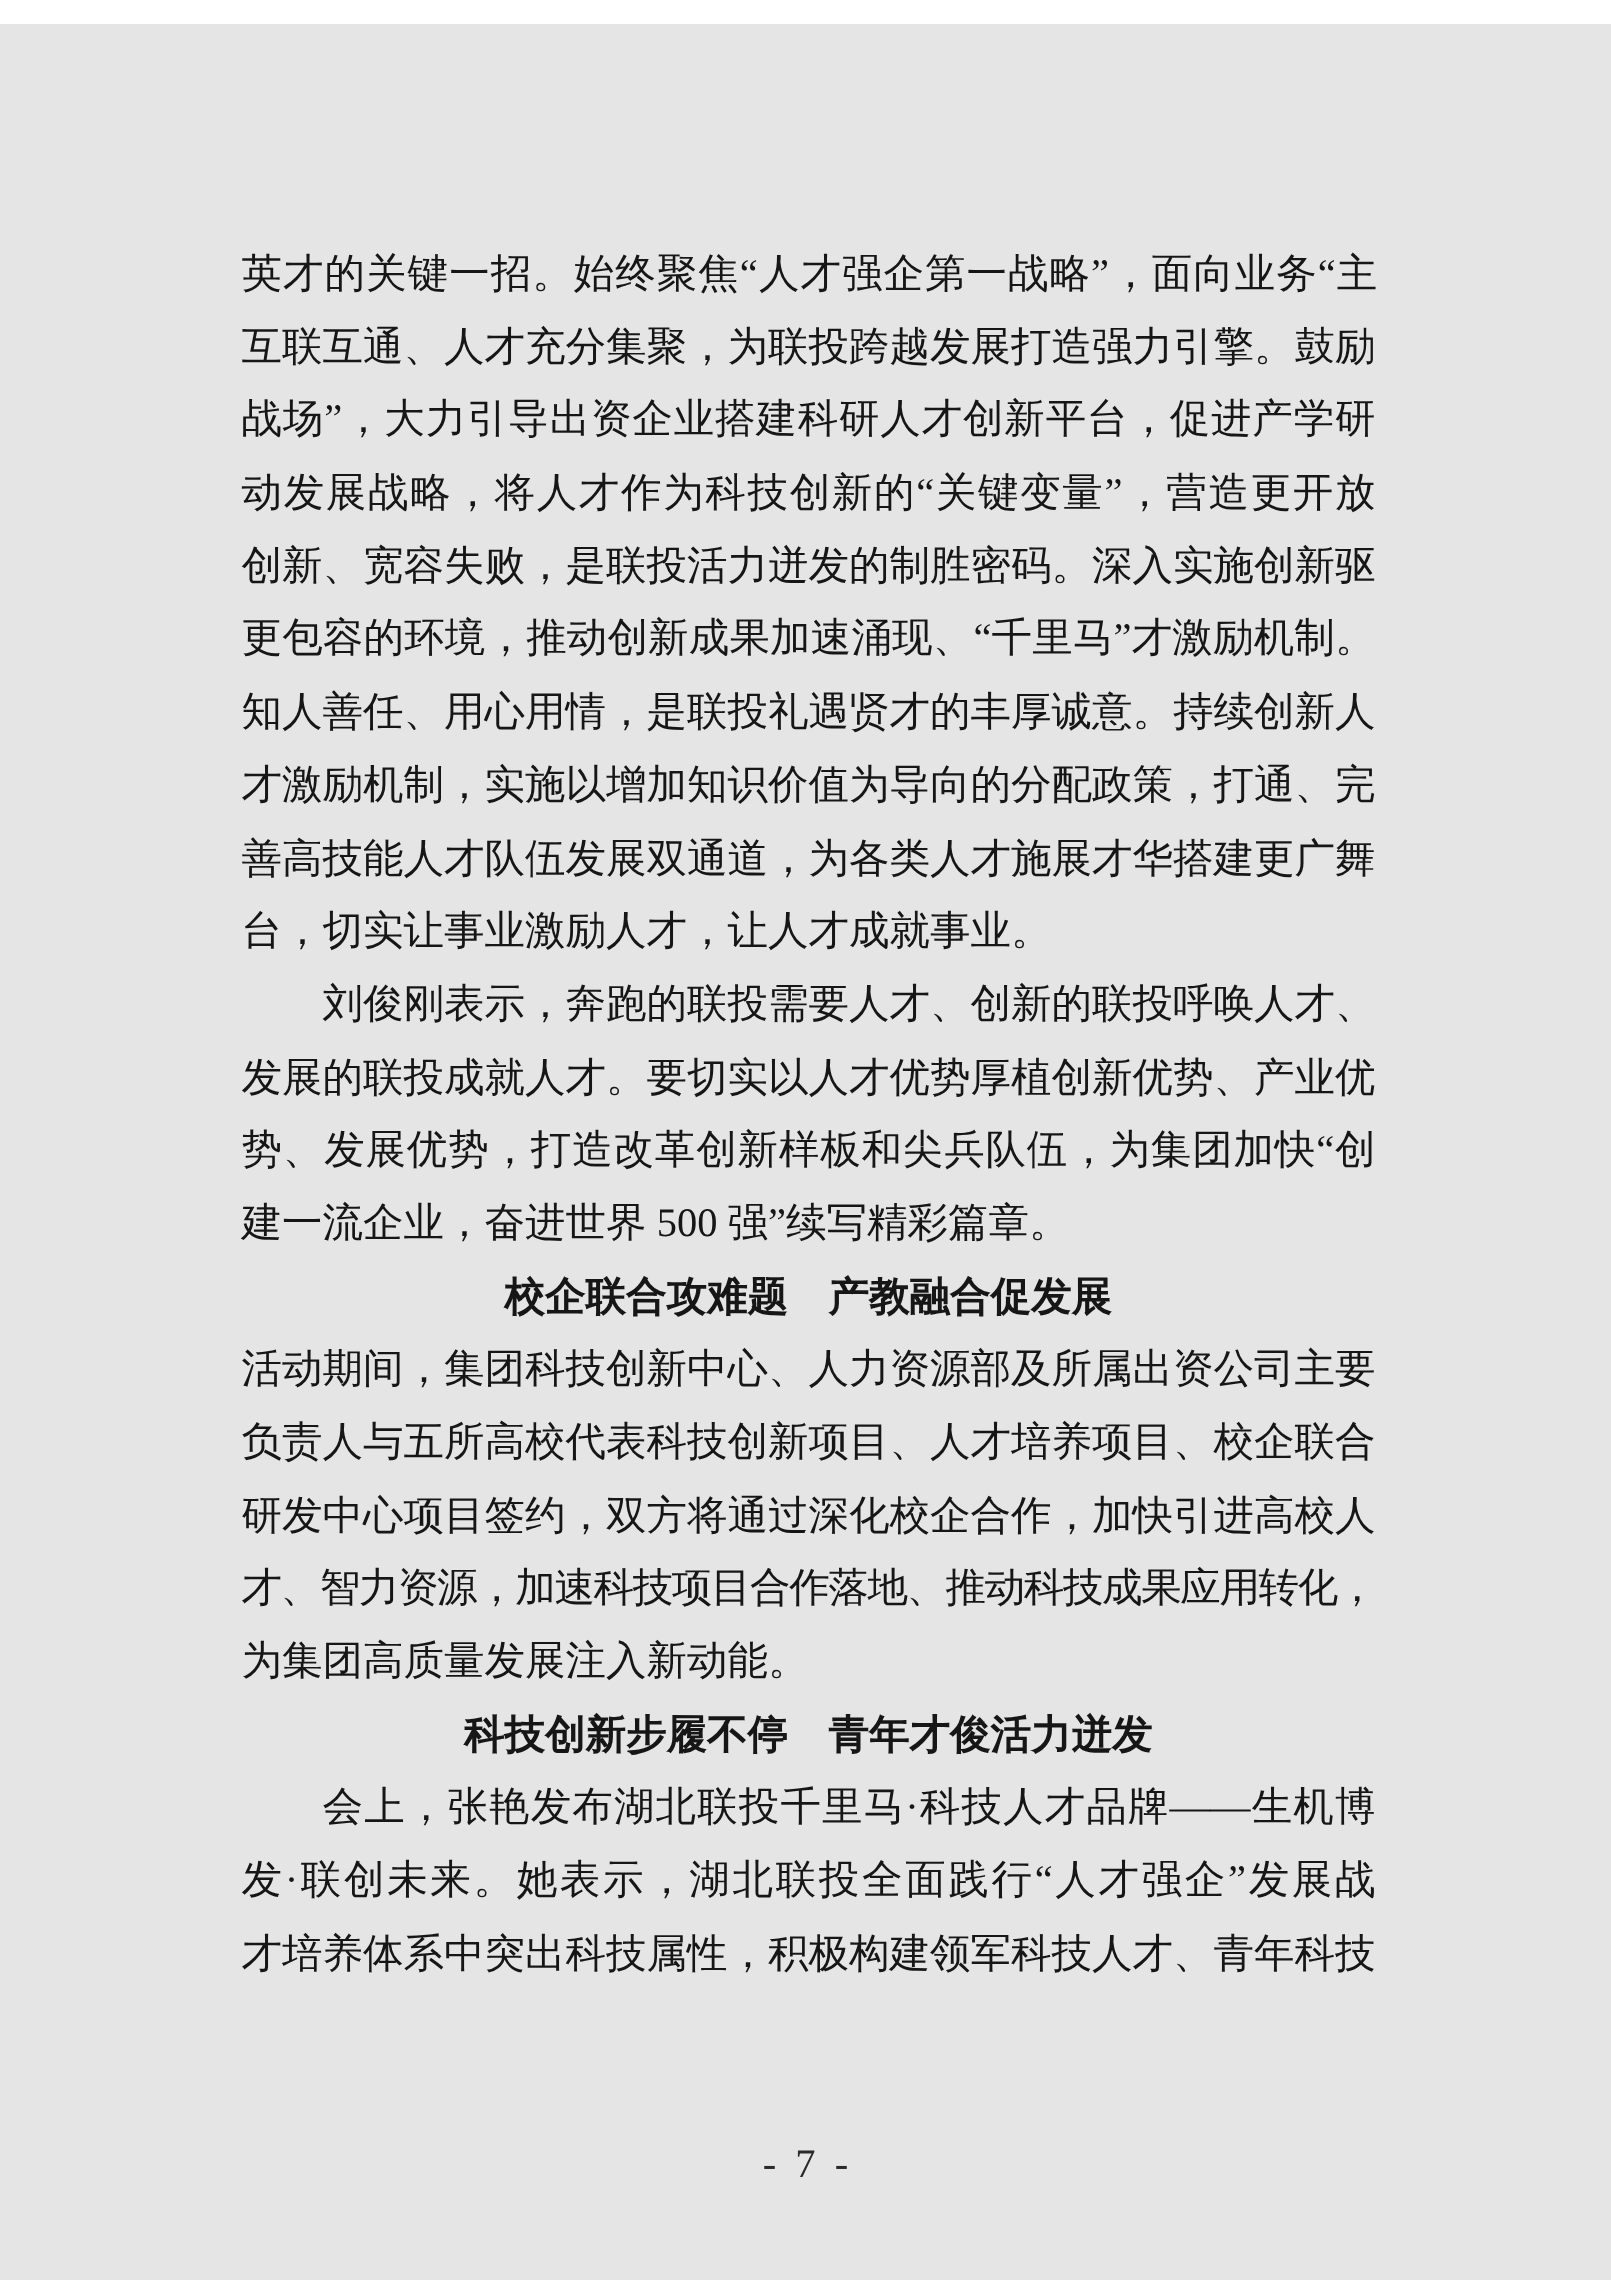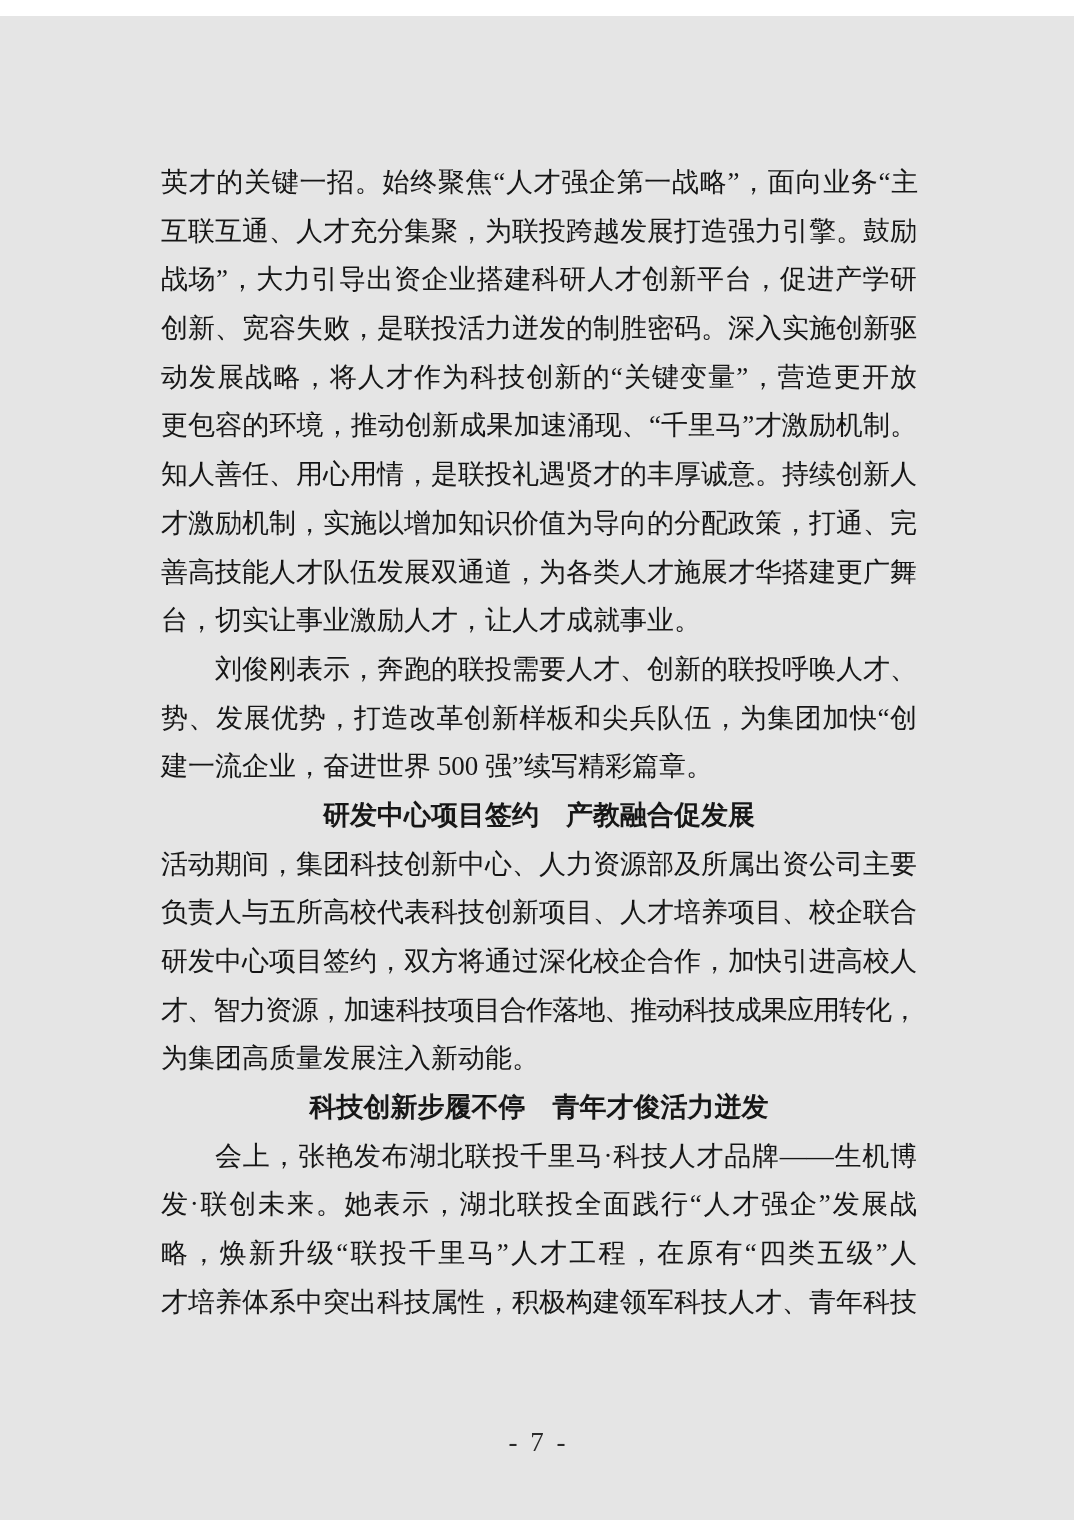--- a/index.html
+++ b/index.html
@@ -61,36 +61,36 @@
   }
 </style>
 </head>
 <body>
 
 <div class="page">
   <div class="content">
       <div class="line body squeeze">英才的关键一招。始终聚焦“人才强企第一战略”，面向业务“主</div>
       <div class="line body">互联互通、人才充分集聚，为联投跨越发展打造强力引擎。鼓励</div>
       <div class="line body">战场”，大力引导出资企业搭建科研人才创新平台，促进产学研</div>
+      <div class="line body">动发展战略，将人才作为科技创新的“关键变量”，营造更开放</div>
       <div class="line body">创新、宽容失败，是联投活力迸发的制胜密码。深入实施创新驱</div>
-      <div class="line body">动发展战略，将人才作为科技创新的“关键变量”，营造更开放</div>
       <div class="line body">更包容的环境，推动创新成果加速涌现、“千里马”才激励机制。</div>
       <div class="line body">知人善任、用心用情，是联投礼遇贤才的丰厚诚意。持续创新人</div>
       <div class="line body">才激励机制，实施以增加知识价值为导向的分配政策，打通、完</div>
       <div class="line body">善高技能人才队伍发展双通道，为各类人才施展才华搭建更广舞</div>
       <div class="line body-end">台，切实让事业激励人才，让人才成就事业。</div>
       <div class="line body indent">刘俊刚表示，奔跑的联投需要人才、创新的联投呼唤人才、</div>
+      <div class="line body">发展的联投成就人才。要切实以人才优势厚植创新优势、产业优</div>
       <div class="line body">势、发展优势，打造改革创新样板和尖兵队伍，为集团加快“创</div>
       <div class="line body-end">建一流企业，奋进世界 500 强”续写精彩篇章。</div>
-      <div class="line heading">研发中心项目签约　产教融合促发展</div>
+      <div class="line heading">校企联合攻难题　产教融合促发展</div>
       <div class="line body">活动期间，集团科技创新中心、人力资源部及所属出资公司主要</div>
       <div class="line body">负责人与五所高校代表科技创新项目、人才培养项目、校企联合</div>
       <div class="line body">研发中心项目签约，双方将通过深化校企合作，加快引进高校人</div>
       <div class="line body squeeze">才、智力资源，加速科技项目合作落地、推动科技成果应用转化，</div>
       <div class="line body-end">为集团高质量发展注入新动能。</div>
       <div class="line heading">科技创新步履不停　青年才俊活力迸发</div>
       <div class="line body indent">会上，张艳发布湖北联投千里马·科技人才品牌——生机博</div>
       <div class="line body">发·联创未来。她表示，湖北联投全面践行“人才强企”发展战</div>
-      <div class="line body">略，焕新升级“联投千里马”人才工程，在原有“四类五级”人</div>
       <div class="line body">才培养体系中突出科技属性，积极构建领军科技人才、青年科技</div>
     </div>
   <div class="footer">- 7 -</div>
 </div>
 
 </body></html>

